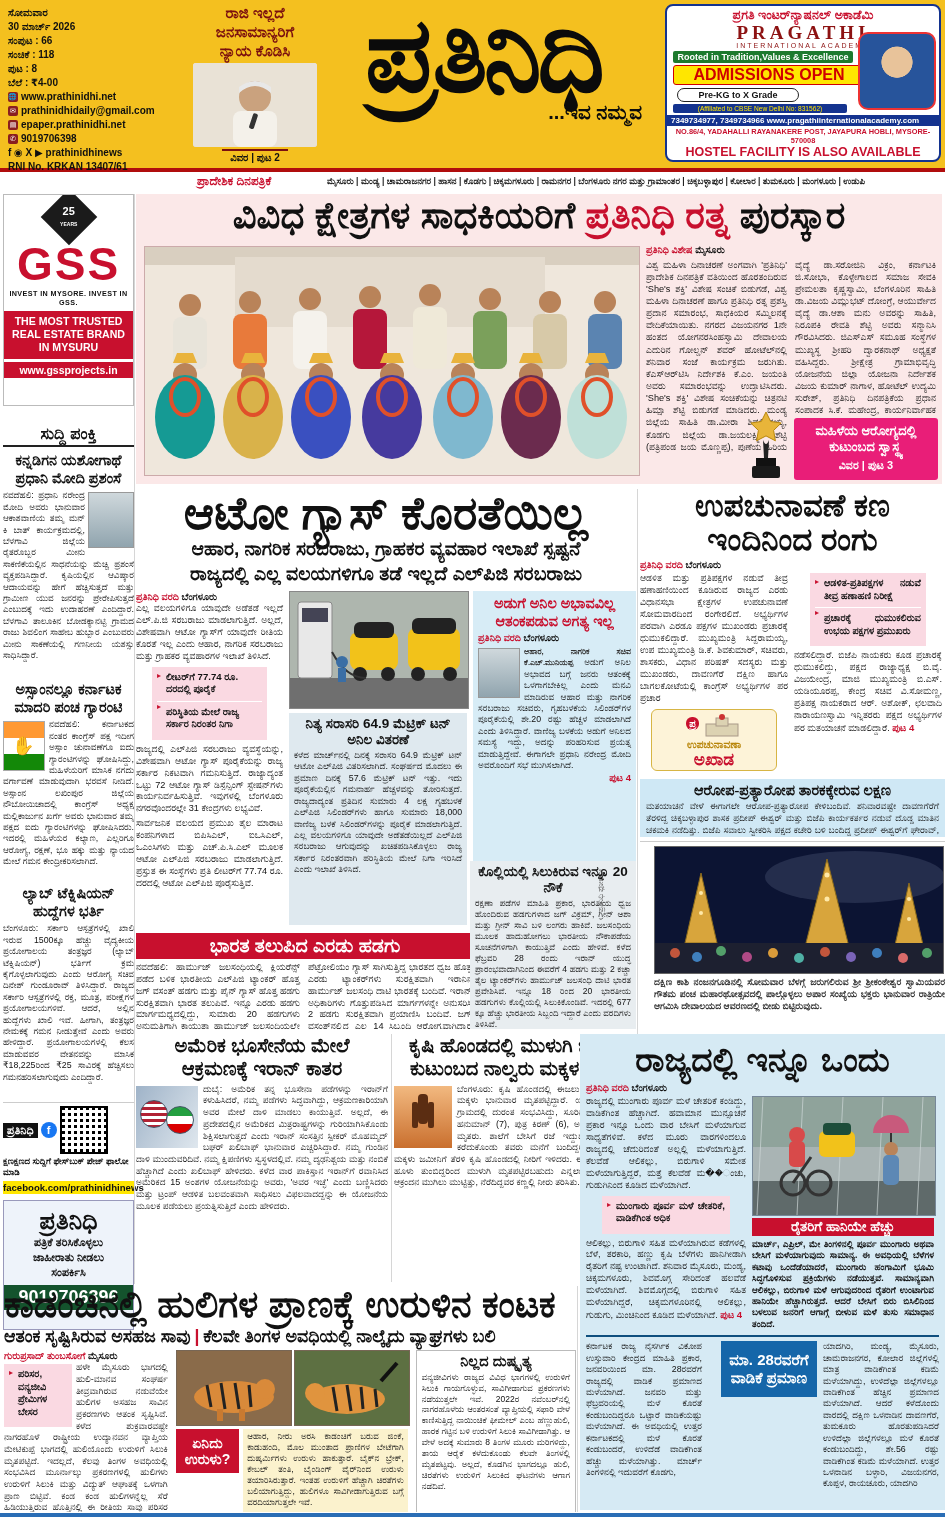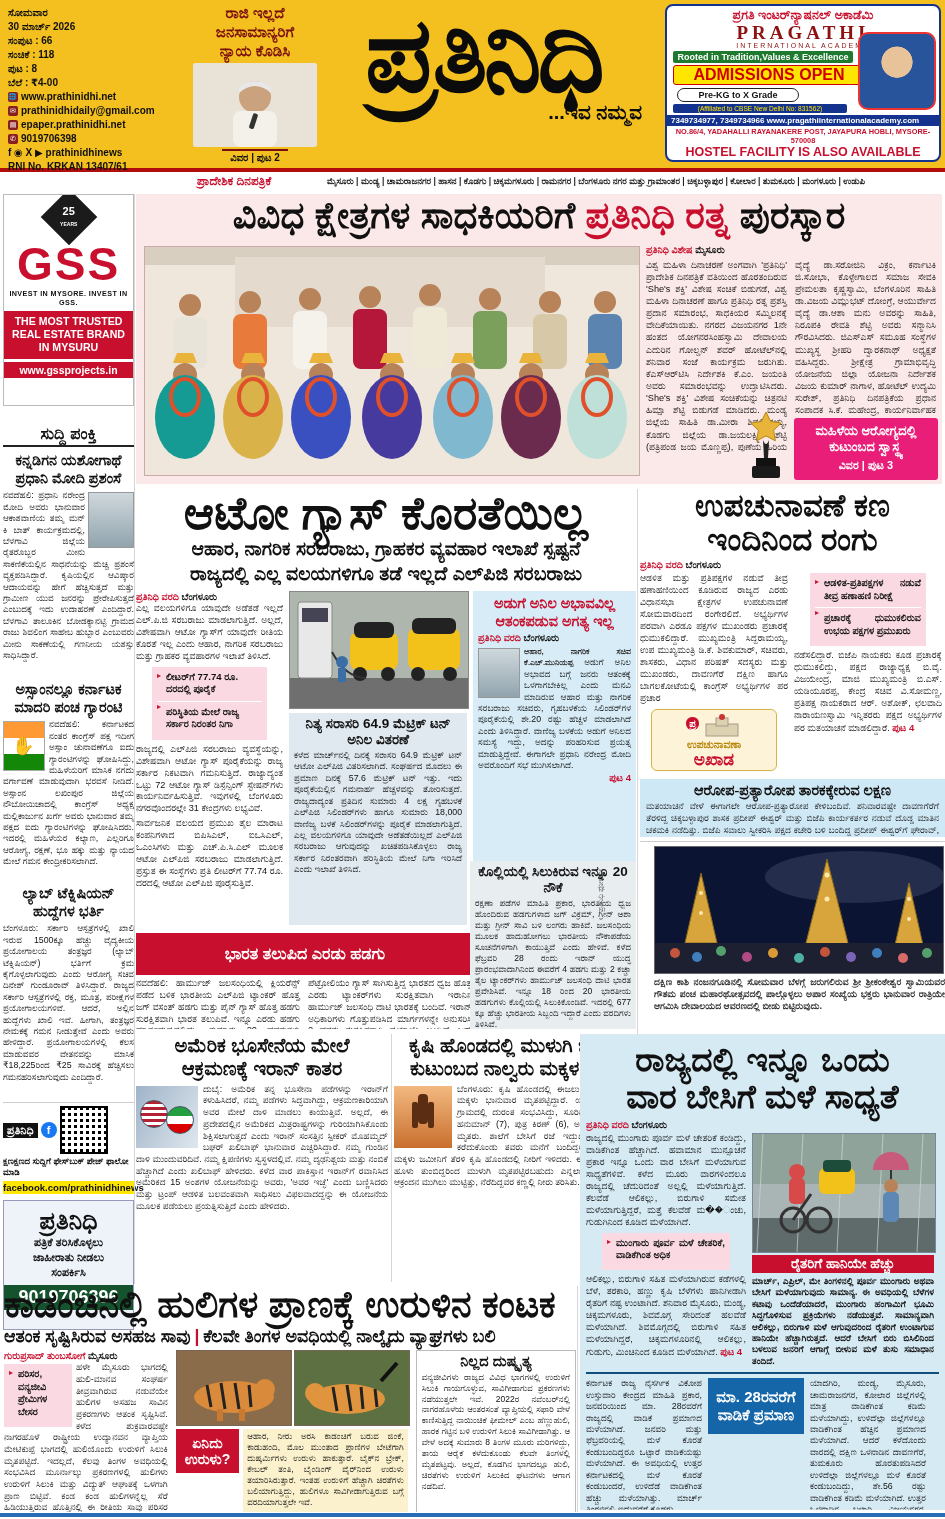--- a/index.html
+++ b/index.html
@@ -98,21 +98,21 @@
   .gasbox{background:#dfe9ef;margin-top:4px;padding:3px 5px;height:206px;overflow:hidden;}
   .gasbox .t{font-size:13.5px;font-weight:800;text-align:center;line-height:1.2;}
   .gasbox .bd{font-size:8.8px;line-height:1.3;text-align:justify;margin-top:2px;}
   .ag-side{width:158px;background:#d7ecf6;padding:3px 5px;height:330px;overflow:hidden;}
   .ag-side .t{color:#c8102e;font-size:14.5px;font-weight:800;text-align:center;line-height:1.25;}
   .ag-side .bd{font-size:8.8px;line-height:1.3;text-align:justify;margin-top:2px;}
   .min-photo{float:left;width:40px;height:48px;background:linear-gradient(#cfd8dc,#90a4ae);margin:2px 4px 1px 0;border:1px solid #999;}
   .cap{font-size:7.8px;font-weight:700;color:#333;}
   .pg{color:#c8102e;font-weight:800;font-size:9.5px;text-align:right;}
   .ships{margin-top:6px;width:338px;}
-  .ships .banner{background:#c8102e;color:#fff;font-size:16px;font-weight:800;text-align:center;padding:12px 0;}
+  .ships .banner{background:#c8102e;color:#fff;font-size:19px;font-weight:800;text-align:center;padding:2px 0;}
   .ships .cols{display:flex;gap:8px;font-size:9.2px;line-height:1.3;text-align:justify;margin-top:3px;}
   .gulf{position:absolute;right:0;top:372px;width:156px;background:#e8edf0;padding:3px 5px;height:162px;overflow:hidden;}
   .gulf .t{font-size:13.5px;font-weight:800;text-align:center;line-height:1.2;}
   .gulf .bd{font-size:8.6px;line-height:1.28;text-align:justify;margin-top:2px;}
   
   .bypoll{position:absolute;left:640px;top:489px;width:305px;height:348px;overflow:hidden;}
   .bypoll .hl{font-size:31px;font-weight:800;text-align:center;line-height:1.1;}
   .bp-row{display:flex;gap:6px;margin-top:2px;}
   .bp-col{width:148px;font-size:9.2px;line-height:1.3;text-align:justify;}
   .akhada{width:120px;margin:4px auto;text-align:center;background:#fdf3d8;border:1px solid #d7b544;border-radius:6px;padding:2px;}
@@ -146,21 +146,21 @@
   .rain .hl{font-size:33px;font-weight:800;text-align:center;line-height:1.12;margin-top:4px;}
   .rain-row{display:flex;gap:6px;margin-top:2px;}
   .rain-l{width:160px;font-size:9.2px;line-height:1.3;text-align:justify;}
   .rain-r{width:182px;}
   .rain-ph{width:182px;height:118px;border:1px solid #789;}
   .rain-cap{background:#c8102e;color:#fff;font-weight:800;font-size:13.5px;text-align:center;padding:1px 0;margin-top:2px;}
   .rain-note{font-size:8.8px;font-weight:700;line-height:1.3;text-align:justify;margin-top:3px;}
   .rain-blue{display:flex;gap:6px;margin-top:5px;border-top:2px solid #0f4f7e;padding-top:4px;}
   .rb-col{width:116px;font-size:8.8px;line-height:1.3;text-align:justify;}
   .rb-title{width:96px;height:56px;background:#1566a9;color:#fff;font-weight:800;font-size:15px;text-align:center;
-            display:flex;flex-direction:column;justify-content:center;line-height:1.2;}
+            display:flex;flex-direction:column;justify-content:center;line-height:1.2;margin-left:13px;}
   
   .tigers{position:absolute;left:4px;top:1286px;width:572px;height:226px;overflow:hidden;}
   .tigers .hl{font-size:37px;font-weight:800;line-height:1.05;}
   .tigers .sub{font-size:17.5px;font-weight:700;margin-top:1px;}
   .tigers .sub .sep{color:#c8102e;font-weight:800;padding:0 4px;}
   .tg-row{display:flex;gap:8px;margin-top:3px;}
   .tg-l{width:168px;font-size:9px;line-height:1.3;text-align:justify;}
   .tg-m{width:232px;}
   .tg-ph{display:flex;gap:2px;}
   .tg-ph .p{width:114px;height:74px;border:1px solid #765;}
@@ -530,21 +530,21 @@
 
   <div class="drown">
     <div class="hl"><span>ಕೃಷಿ ಹೊಂಡದಲ್ಲಿ ಮುಳುಗಿ ಒಂದೇ</span><br>
       <span>ಕುಟುಂಬದ ನಾಲ್ವರು ಮಕ್ಕಳ ಸಾವು</span></div>
     <div class="bd"><span class="hand"></span>
       <span>ಬೆಂಗಳೂರು: ಕೃಷಿ ಹೊಂಡದಲ್ಲಿ ಈಜಲು ಹೋಗಿ ನಾಲ್ವರು ಮಕ್ಕಳು ಭಾನುವಾರ ಮೃತಪಟ್ಟಿದ್ದಾರೆ. ಯಾದಗಿರಿ ಜಿಲ್ಲೆಯ ಗ್ರಾಮದಲ್ಲಿ ದುರಂತ ಸಂಭವಿಸಿದ್ದು, ಸೂರಿನ ರಾಜೀವ್ (6), ಹನುಮಾನ್ (7), ಪುತ್ರ ಕಿರಣ್ (6), ಅವರ ಪುತ್ರಿ ಬಸಮ್ಮ ಮೃತರು. ಶಾಲೆಗೆ ಬೇಸಿಗೆ ರಜೆ ಇದ್ದುದರಿಂದ ಮಕ್ಕಳನ್ನು ಕರೆದುಕೊಂಡು ತವರು ಮನೆಗೆ ಬಂದಿದ್ದರು. ಈ ನಾಲ್ವರು ಮಕ್ಕಳು ಜಮೀನಿಗೆ ತೆರಳಿ ಕೃಷಿ ಹೊಂಡದಲ್ಲಿ ನೀರಿಗೆ ಇಳಿದರು. ಈಜಾಡಲು ಬಾರದೆ, ಹೂಳು ತುಂಬಿದ್ದರಿಂದ ಮುಳುಗಿ ಮೃತಪಟ್ಟಿರಬಹುದು ಎನ್ನಲಾಗಿದೆ. ಕುಟುಂಬದ ಆಕ್ರಂದನ ಮುಗಿಲು ಮುಟ್ಟಿತ್ತು, ನೆರೆದಿದ್ದವರ ಕಣ್ಣಲ್ಲಿ ನೀರು ತರಿಸಿತು.</span></div>
   </div>
 
   <div class="rain">
     <div class="hl"><span>ರಾಜ್ಯದಲ್ಲಿ ಇನ್ನೂ ಒಂದು</span><br>
-      <span>ವಾರ ಬೇಸಿಗೆ ಮಳೆ ಸಾಧ್ಯತೆ</span></div>
+      </div>
     <div class="byl" style="margin-top:3px;"><span class="lab red b">ಪ್ರತಿನಿಧಿ ವರದಿ</span>
       <span class="b">ಬೆಂಗಳೂರು</span></div>
     <div class="rain-row">
       <div class="rain-l">
         <span>ರಾಜ್ಯದಲ್ಲಿ ಮುಂಗಾರು ಪೂರ್ವ ಮಳೆ ಚೇತರಿಕೆ ಕಂಡಿದ್ದು, ವಾಡಿಕೆಗಿಂತ ಹೆಚ್ಚಾಗಿದೆ. ಹವಾಮಾನ ಮುನ್ಸೂಚನೆ ಪ್ರಕಾರ ಇನ್ನೂ ಒಂದು ವಾರ ಬೇಸಿಗೆ ಮಳೆಯಾಗುವ ಸಾಧ್ಯತೆಗಳಿವೆ. ಕಳೆದ ಮೂರು ವಾರಗಳಿಂದಲೂ ರಾಜ್ಯದಲ್ಲಿ ಚೆದುರಿದಂತೆ ಅಲ್ಲಲ್ಲಿ ಮಳೆಯಾಗುತ್ತಿದೆ. ಕೆಲವೆಡೆ ಆಲಿಕಲ್ಲು, ಬಿರುಗಾಳಿ ಸಮೇತ ಮಳೆಯಾಗುತ್ತಿದ್ದರೆ, ಮತ್ತೆ ಕೆಲವೆಡೆ ಮ��ಂಚು, ಗುಡುಗಿನಿಂದ ಕೂಡಿದ ಮಳೆಯಾಗಿದೆ.</span>
         <div class="pinkbox">
           <div class="it">ಮುಂಗಾರು ಪೂರ್ವ ಮಳೆ ಚೇತರಿಕೆ, ವಾಡಿಕೆಗಿಂತ ಅಧಿಕ</div>
         </div>
         <span>ಆಲಿಕಲ್ಲು, ಬಿರುಗಾಳಿ ಸಹಿತ ಮಳೆಯಾಗಿರುವ ಕಡೆಗಳಲ್ಲಿ ಬೆಳೆ, ತರಕಾರಿ, ಹಣ್ಣು ಕೃಷಿ ಬೆಳೆಗಳು ಹಾನಿಗೀಡಾಗಿ ರೈತರಿಗೆ ನಷ್ಟ ಉಂಟಾಗಿದೆ. ಶನಿವಾರ ಮೈಸೂರು, ಮಂಡ್ಯ, ಚಿಕ್ಕಮಗಳೂರು, ಶಿವಮೊಗ್ಗ ಸೇರಿದಂತೆ ಹಲವೆಡೆ ಮಳೆಯಾಗಿದೆ. ಶಿವಮೊಗ್ಗದಲ್ಲಿ ಬಿರುಗಾಳಿ ಸಹಿತ ಮಳೆಯಾಗಿದ್ದರೆ, ಚಿಕ್ಕಮಗಳೂರಿನಲ್ಲಿ ಆಲಿಕಲ್ಲು, ಗುಡುಗು, ಮಿಂಚಿನಿಂದ ಕೂಡಿದ ಮಳೆಯಾಗಿದೆ.</span>
         <span class="pg" style="display:inline;">ಪುಟ 4</span>

